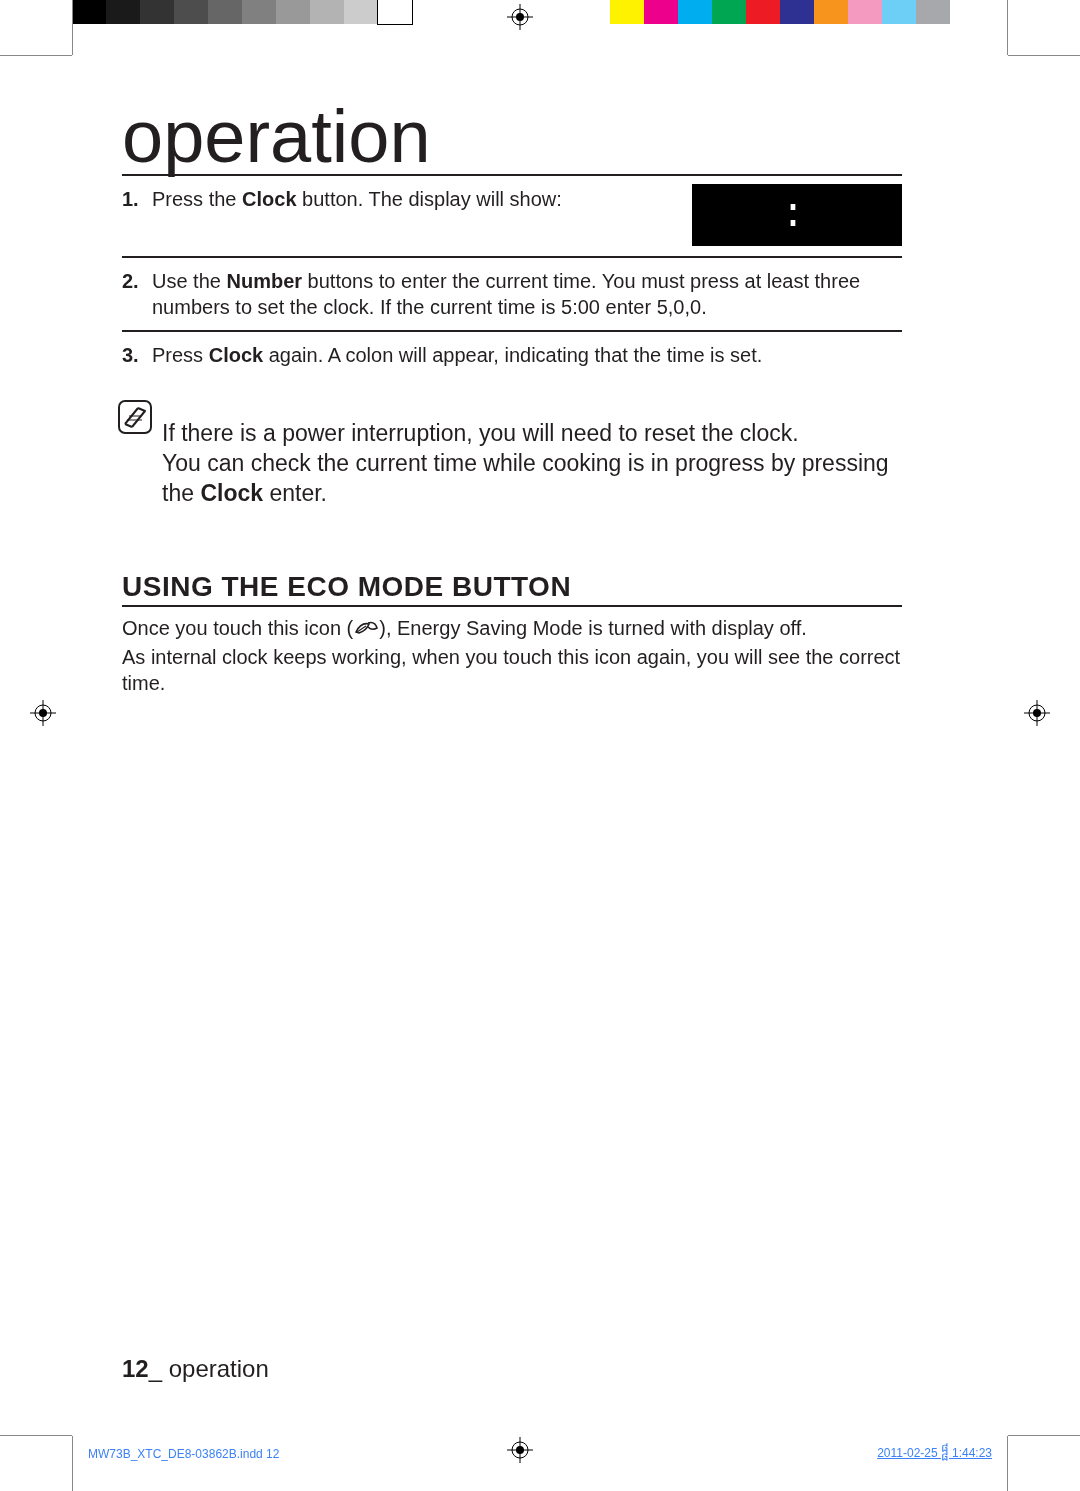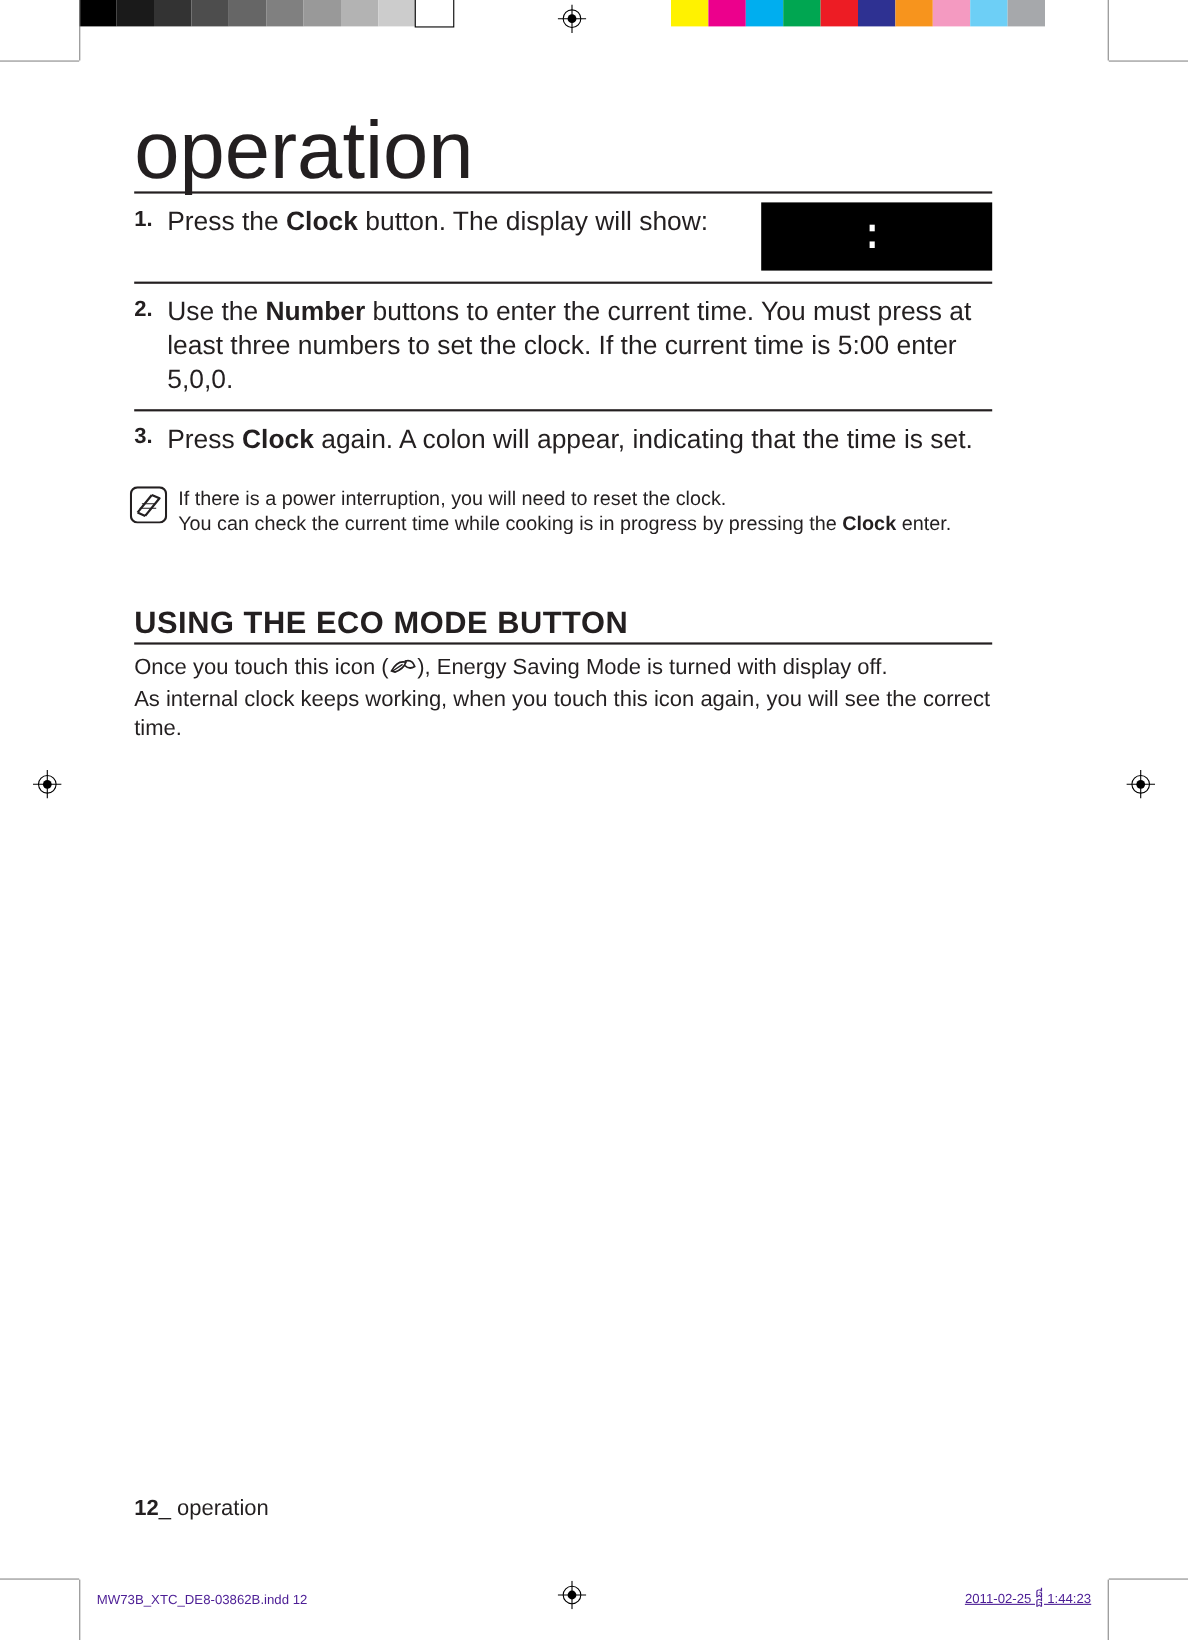--- a/index.html
+++ b/index.html
@@ -57,21 +57,21 @@
 
   .step-row {
     display: flex;
     align-items: flex-start;
     border-bottom: 2px solid #231f20;
     padding: 10px 0 10px 0;
     min-height: 60px;
   }
   .step-row.noborder { border-bottom: none; }
   .step-num { font-weight: 700; font-size: 20px; width: 30px; flex: none; line-height: 1.3; }
-  .step-text { font-size: 24px; line-height: 1.3; flex: 1; }
+  .step-text { font-size: 20px; line-height: 1.3; flex: 1; }
   .step-text b { font-weight: 700; }
 
   .display-box {
     flex: none;
     width: 210px;
     height: 62px;
     background: #000;
     color: #fff;
     display: flex;
     align-items: center;
@@ -79,31 +79,31 @@
     font-family: "Courier New", monospace;
     letter-spacing: 8px;
     font-size: 40px;
     margin-top: -2px;
   }
   .display-box.seg { font-family: "Courier New", monospace; font-weight: 400; }
   .seg-text { font-variant-numeric: tabular-nums; }
 
   .note-row { display: flex; align-items: flex-start; margin-top: 8px; }
   .note-icon { flex: none; width: 34px; height: 34px; margin-right: 10px; margin-left: -4px; }
-  .note-text { font-size: 18px; line-height: 1.3; }
+  .note-text { font-size: 23px; line-height: 1.3; margin-top: 19px; }
 
   .body-para { font-size: 20px; line-height: 1.3; margin-top: 8px; }
 
   .eco-inline-icon { display: inline-block; vertical-align: -3px; }
 
   
-  .page-footer { position: absolute; left: 122px; bottom: 108px; font-size: 20px; }
+  .page-footer { position: absolute; left: 122px; bottom: 108px; font-size: 24px; }
   .page-footer b { font-weight: 700; }
 
-  .slug { position: absolute; bottom: 30px; font-size: 12px; color: #4c1d95; }
+  .slug { position: absolute; bottom: 30px; font-size: 12px; color: #3b82f6; }
   .slug.left { left: 88px; }
   .slug.right { right: 88px; text-decoration: underline; }
 
   
   .seg7 { font-family: "Courier New", monospace; }
 </style>
 </head>
 <body>
 
 <div class="top-bars">

